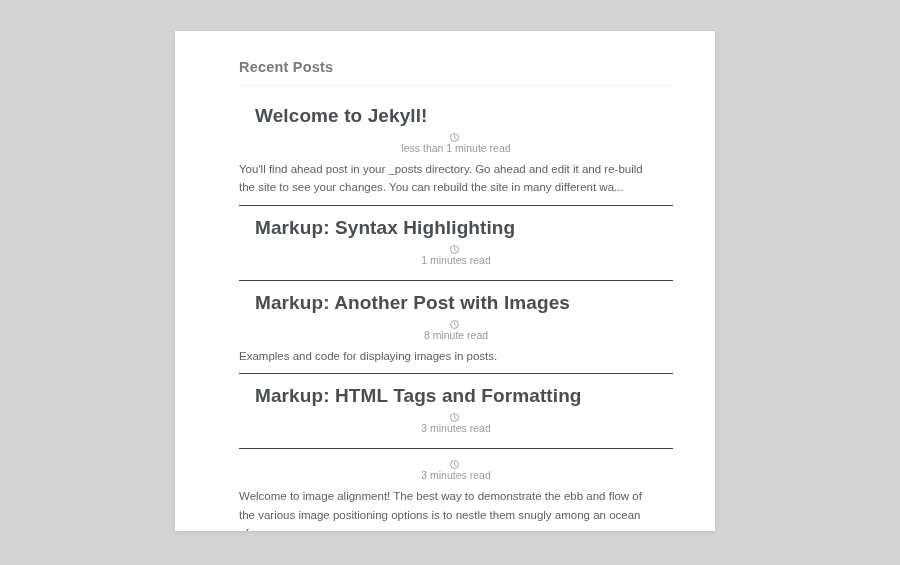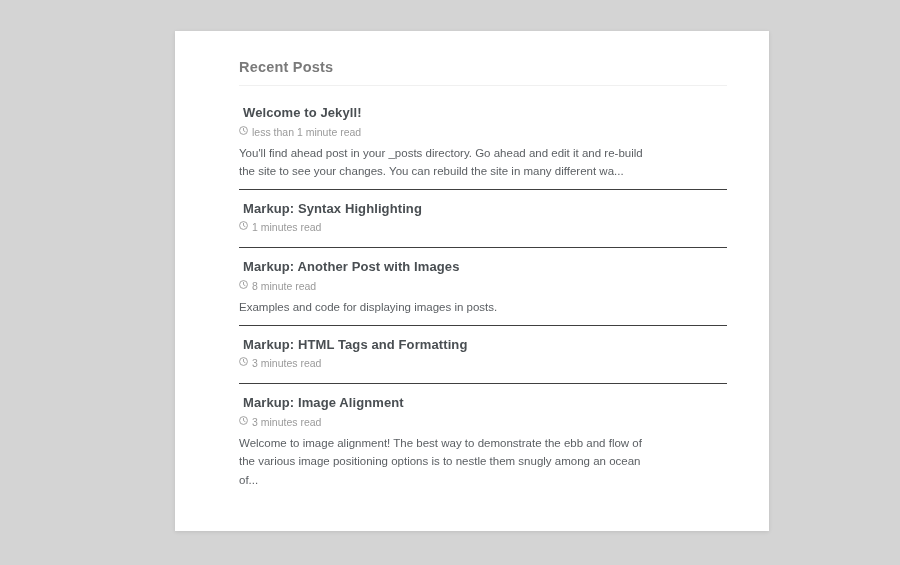--- a/index.html
+++ b/index.html
@@ -10,21 +10,21 @@
     width: 900px;
     height: 565px;
     background: #d4d4d4;
     font-family: "Liberation Sans", sans-serif;
     overflow: hidden;
   }
   .page-wrap {
     position: absolute;
     left: 175px;
     top: 31px;
-    width: 594px;
+    width: 540px;
     height: 500px;
     background: #ffffff;
     box-shadow: 0 1px 4px rgba(0,0,0,0.10);
     overflow: hidden;
   }
   .content {
     padding: 28px 42px 0 64px;
   }
   .section-title {
     font-size: 14.5px;
@@ -40,34 +40,35 @@
     margin: 0;
     padding: 0;
   }
   .post {
     padding: 11px 0 8px 0;
   }
   .post + .post {
     border-top: 1px solid #404040;
   }
   .post-title {
-    font-size: 13px;
+    font-size: 19px;
     font-weight: bold;
     color: #494e52;
-    margin: 0 0 5px 4px;
+    margin: 0 0 5px 16px;
     line-height: 1.2;
     letter-spacing: 0.1px;
     cursor: pointer;
   }
   .post-meta {
     display: flex;
-    align-items: flex-start;
+    align-items: center;
     font-size: 10.5px;
     color: #9a9a9a;
     margin-bottom: 6px;
+    flex-direction: column;
   }
   .clock-icon {
     display: inline-block;
     width: 9px;
     height: 9px;
     margin-right: 4px;
     position: relative;
     top: 0px;
   }
   .clock-icon svg { display: block; }
@@ -137,21 +138,20 @@
             <svg width="9" height="9" viewBox="0 0 16 16">
                 <circle cx="8" cy="8" r="7" fill="none" stroke="#9a9a9a" stroke-width="1.6"></circle>
                 <path d="M8 4.2V8.3l2.8 1.7" fill="none" stroke="#9a9a9a" stroke-width="1.6" stroke-linecap="round"></path>
               </svg>
           </span>
           <span>3 minutes read</span>
         </div>
       </li>
 
       <li class="post">
-        <h3 class="post-title">Markup: Image Alignment</h3>
         <div class="post-meta">
           <span class="clock-icon">
             <svg width="9" height="9" viewBox="0 0 16 16">
                 <circle cx="8" cy="8" r="7" fill="none" stroke="#9a9a9a" stroke-width="1.6"></circle>
                 <path d="M8 4.2V8.3l2.8 1.7" fill="none" stroke="#9a9a9a" stroke-width="1.6" stroke-linecap="round"></path>
               </svg>
           </span>
           <span>3 minutes read</span>
         </div>
         <p class="post-excerpt">Welcome to image alignment! The best way to demonstrate the ebb and flow of the various image positioning options is to nestle them snugly among an ocean of...</p>

